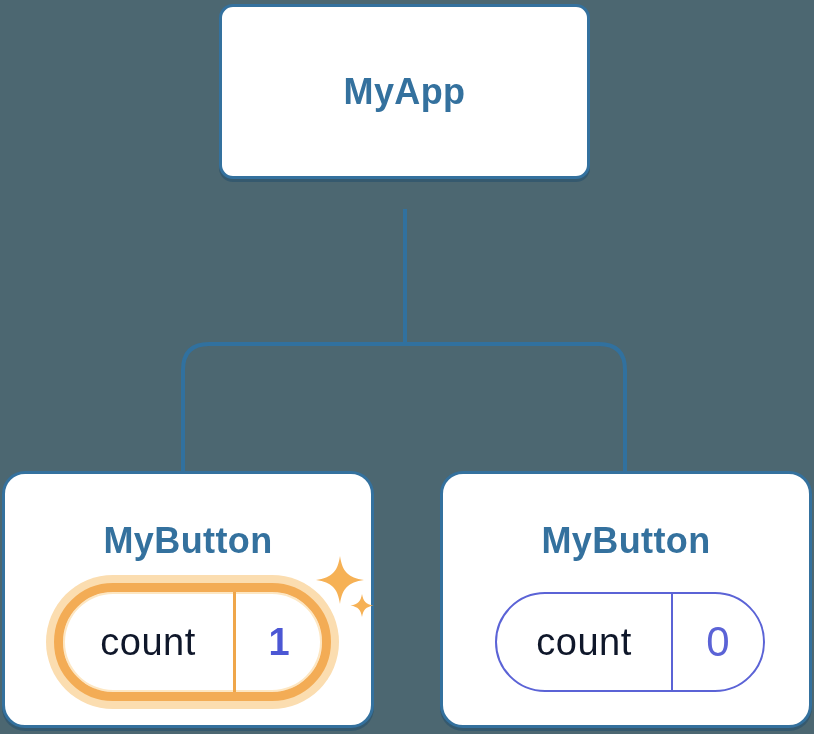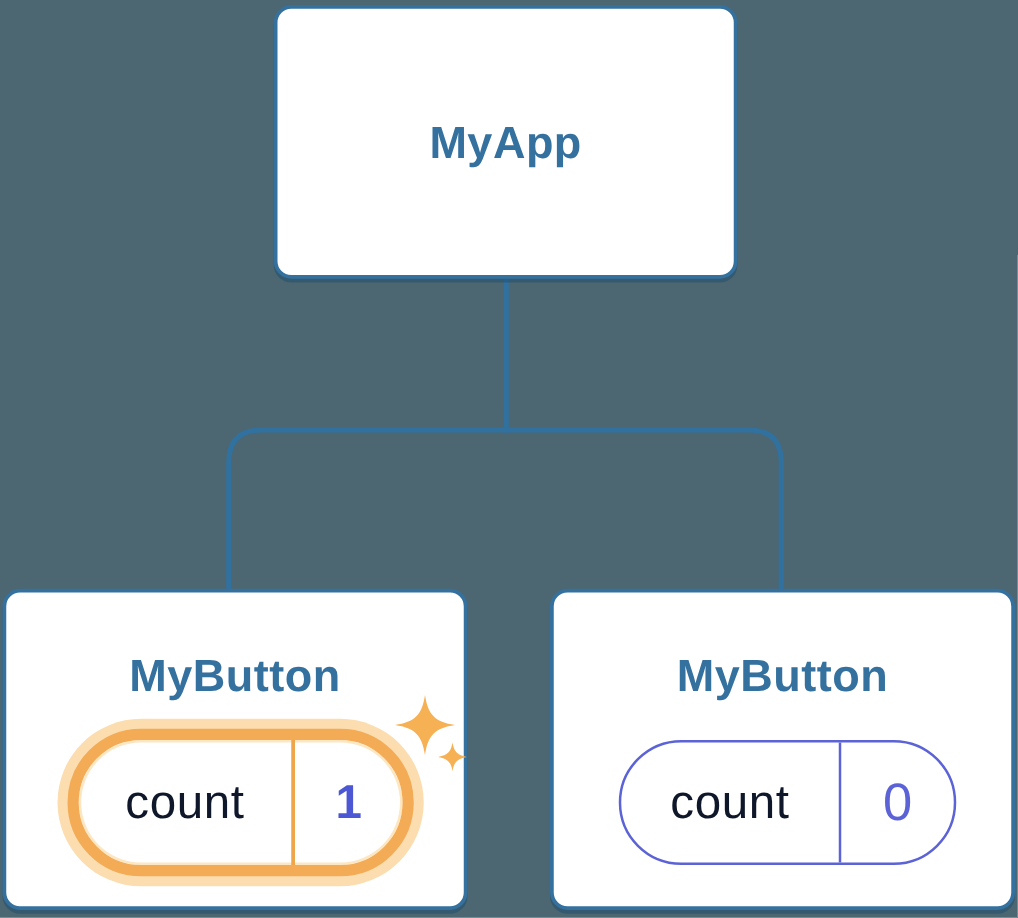--- a/index.html
+++ b/index.html
@@ -13,24 +13,24 @@
   }
   .connectors{position:absolute;left:0;top:0;width:814px;height:734px;}
   .card{
     position:absolute;
     background:#ffffff;
     border:3px solid #34719E;
     border-radius:14px;
     box-shadow:0 3px 0 rgba(26,74,106,0.45);
   }
   .card-root{
-    left:219px;top:4px;width:371px;height:219px;
+    left:219px;top:4px;width:371px;height:175px;
     display:flex;align-items:center;justify-content:center;
   }
-  .card-child{top:471px;width:372px;height:257px;}
+  .card-child{top:471px;width:372px;height:257px;border-radius:23px;}
   .card-left{left:2px;}
   .card-right{left:440px;}
   .node-label{
     color:#34719E;
     font-size:36px;
     font-weight:600;
     letter-spacing:0.4px;
     white-space:nowrap;
   }
   .child-label{

